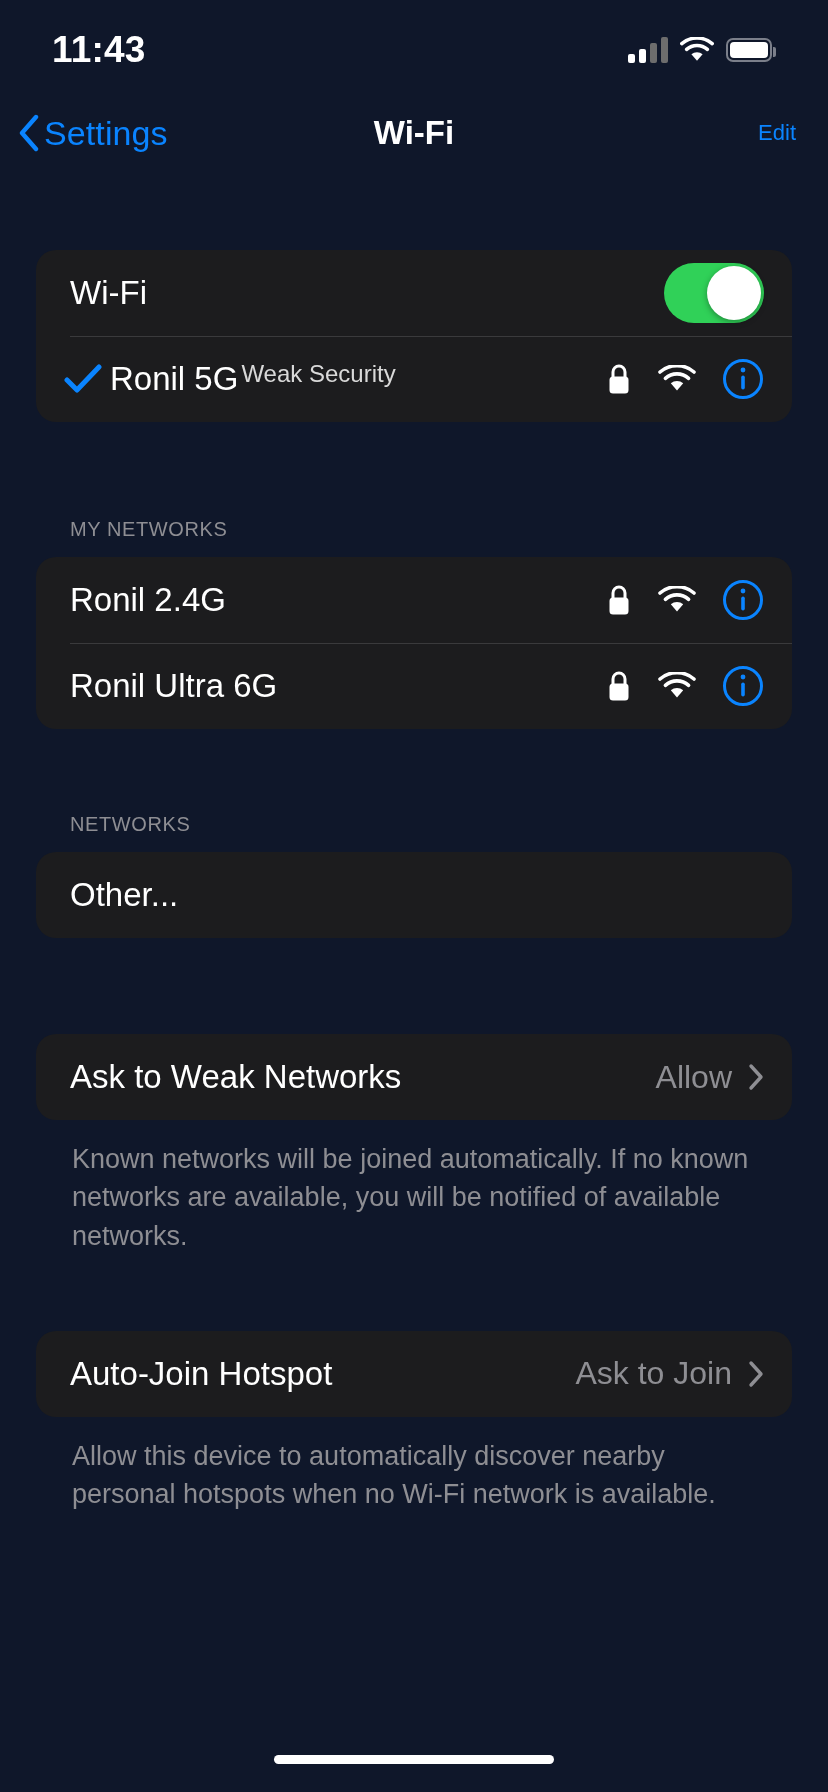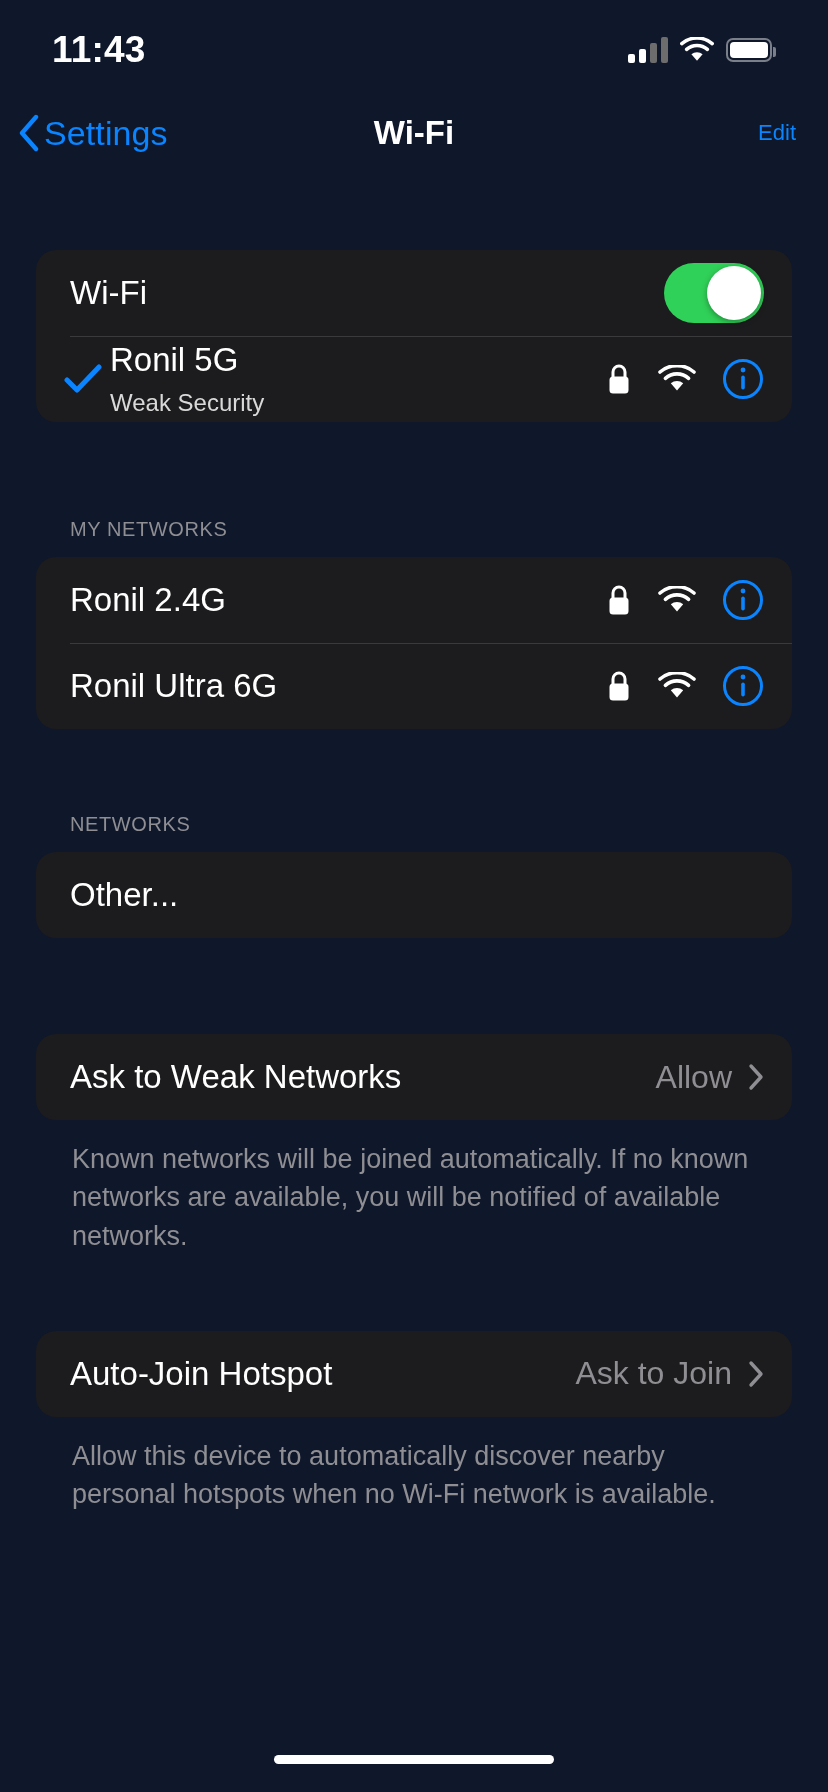--- a/index.html
+++ b/index.html
@@ -66,21 +66,21 @@
   }
   .row {
     position:relative; display:flex; align-items:center;
     min-height:86px; padding:0 28px 0 34px;
   }
   .row + .row::before {
     content:""; position:absolute; left:34px; right:0; top:0;
     height:1px; background:#3a3a3c;
   }
   .row-title { color:#fff; font-size:33px; flex:1; }
-  .row-title.sub { display:flex; flex-direction:column; gap:10px; }
+  .row-title.sub { display:flex; flex-direction:row; gap:3px; }
   .row-sub { color:#d9d9d9; font-size:24px; }
   .row-value { color:#8e8e93; font-size:32px; margin-right:16px; }
 
   .check { width:38px; flex:none; margin-left:-6px; margin-right:8px; }
 
   .trail { display:flex; align-items:center; gap:26px; }
   .ic-lock { width:26px; height:32px; }
   .ic-wifi { width:38px; height:28px; }
   .ic-info { width:42px; height:42px; cursor:pointer; }
   .chev-r { width:16px; height:28px; }

